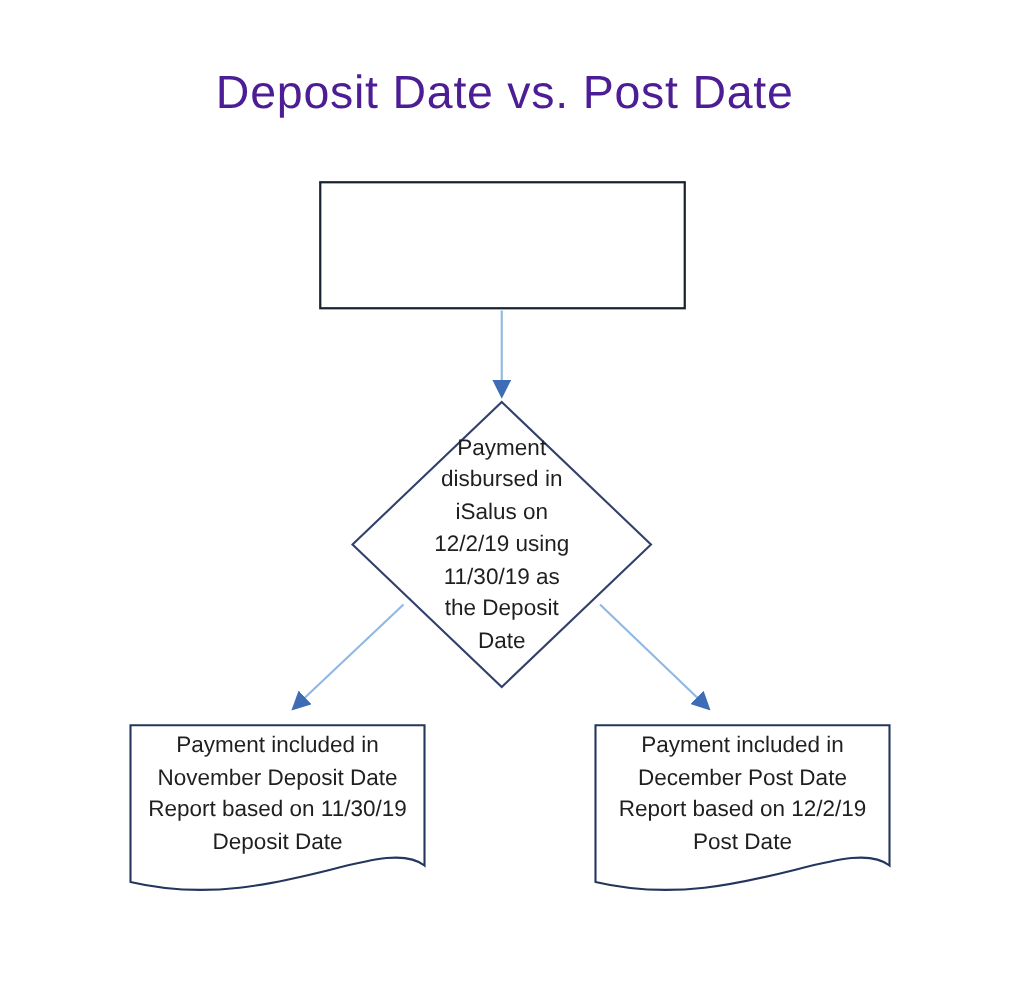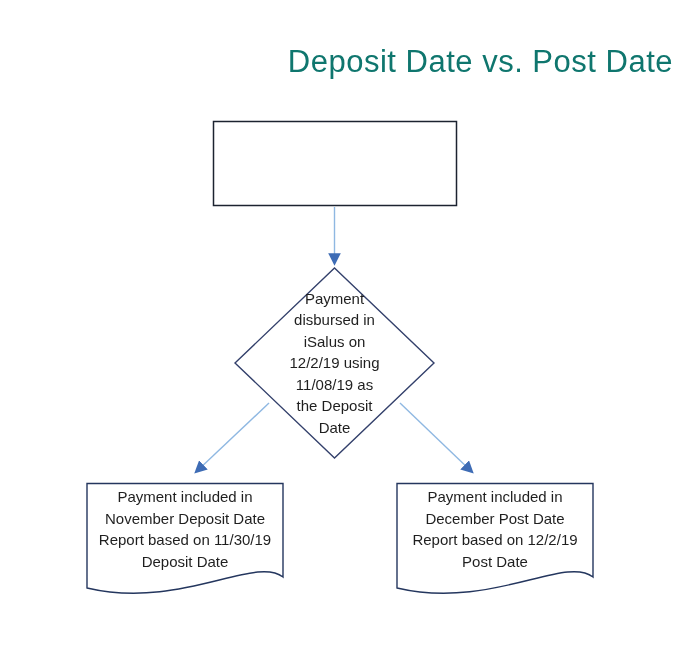--- a/index.html
+++ b/index.html
@@ -13,25 +13,25 @@
     width: 673px;
     height: 658px;
     background: #ffffff;
     overflow: hidden;
   }
   .title {
     position: absolute;
     left: 0;
     right: 0;
     top: 44px;
-    text-align: right;
+    text-align: center;
     font-size: 31px;
     font-weight: 300;
     letter-spacing: 0.5px;
-    color: #0f766e;
+    color: #4c1d95;
     white-space: nowrap;
   }
   svg.shapes {
     position: absolute;
     left: 0;
     top: 0;
   }
   .proc-shape {
     fill: #ffffff;
     stroke: #1c2330;
@@ -98,21 +98,21 @@
     <path class="doc-shape" d="M87,483.5 L283,483.5 L283,577 C255,555 180,610 87,588 Z"></path>
 
     <path class="doc-shape" d="M397,483.5 L593,483.5 L593,577 C565,555 490,610 397,588 Z"></path>
   </svg>
 
 
   <div class="node-text diamond-text">Payment
 disbursed in
 iSalus on
 12/2/19 using
-11/08/19 as
+11/30/19 as
 the Deposit
 Date</div>
 
   <div class="node-text doc-text-left">Payment included in
 November Deposit Date
 Report based on 11/30/19
 Deposit Date</div>
 
   <div class="node-text doc-text-right">Payment included in
 December Post Date

